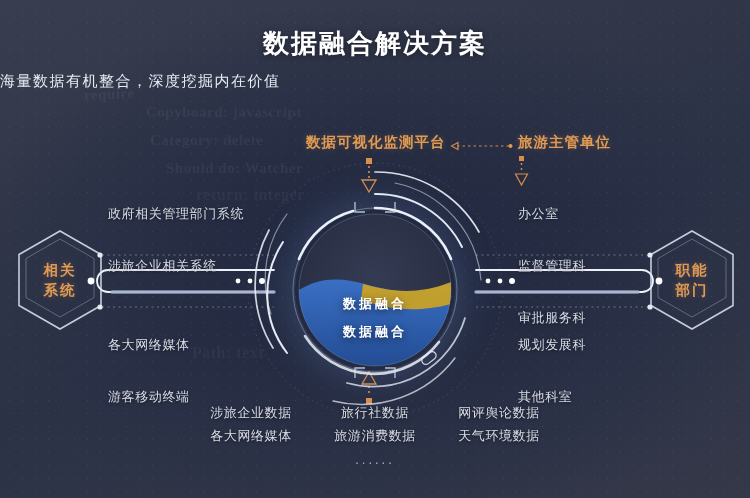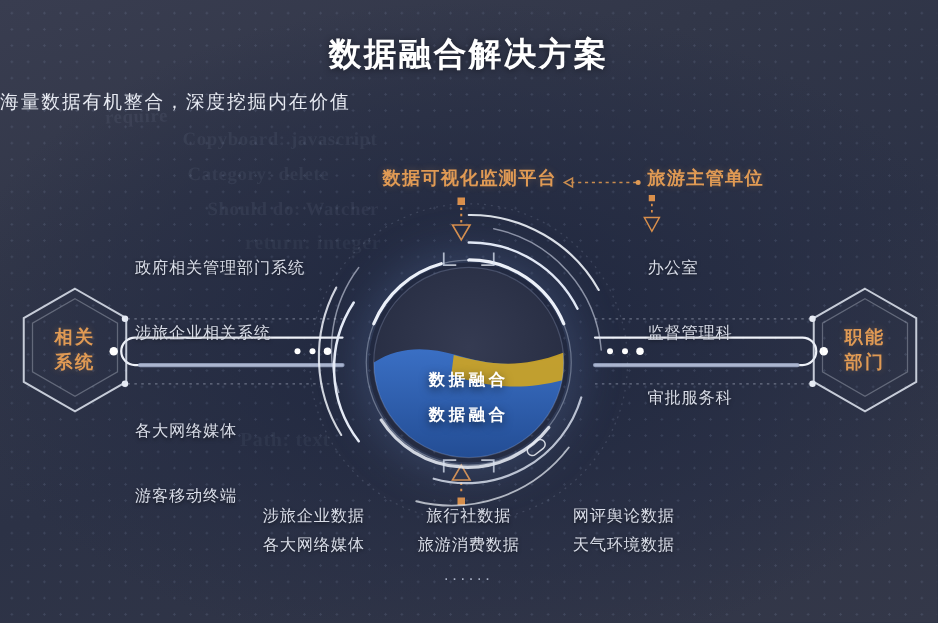--- a/index.html
+++ b/index.html
@@ -194,20 +194,24 @@
     <div>涉旅企业相关系统</div>
   </div>
   <div class="col" id="left-bot">
     <div>各大网络媒体</div>
     <div>游客移动终端</div>
   </div>
   <div class="col" id="right-top">
     <div>办公室</div>
     <div>监督管理科</div>
     <div>审批服务科</div>
+  </div>
+  <div class="col" id="right-bot">
+    <div>规划发展科</div>
+    <div>其他科室</div>
   </div>
 
   <div id="center">
     <div id="sphere-glow"></div>
     <svg width="264" height="264" viewBox="0 0 264 264">
       <defs>
         <clipPath id="sphereClip">
             <circle cx="132" cy="132" r="76"></circle>
           </clipPath>
         <radialGradient id="sphereBg" cx="50%" cy="42%" r="62%">

